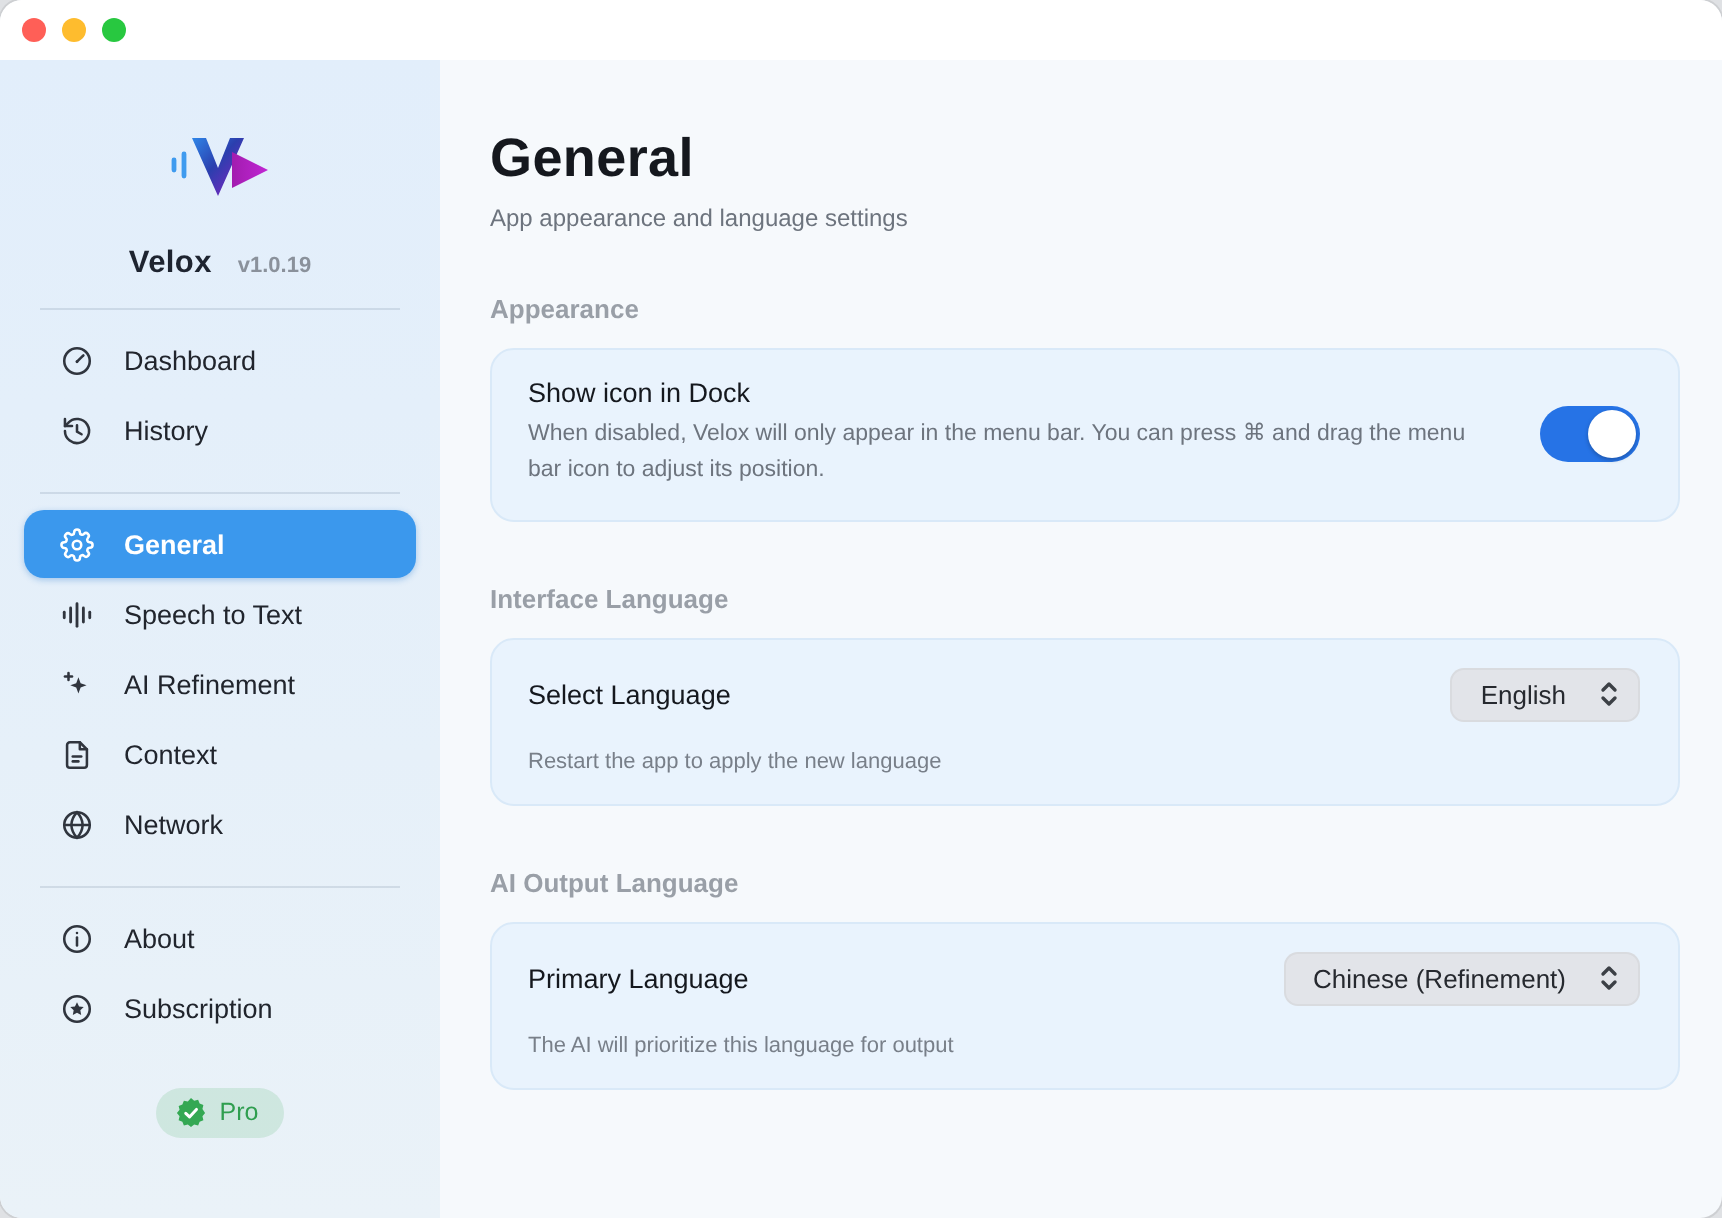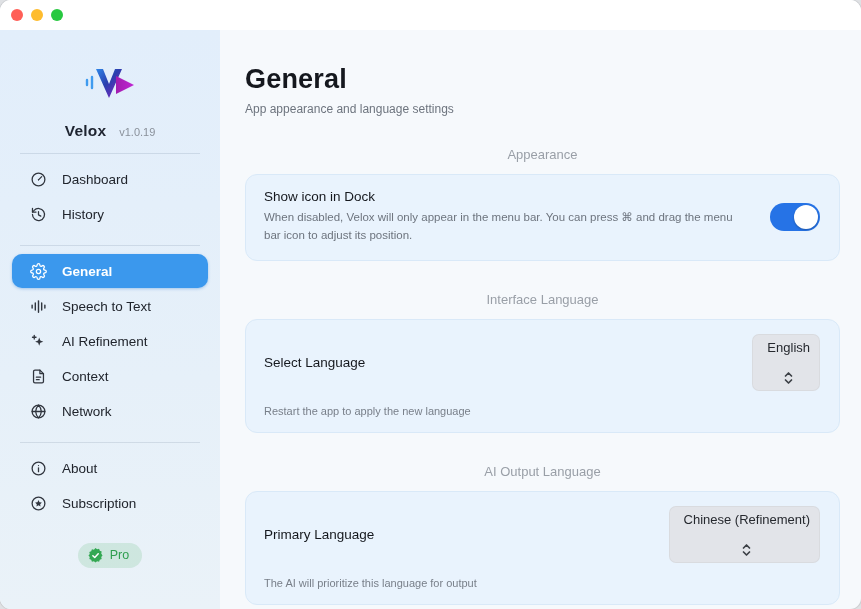--- a/index.html
+++ b/index.html
@@ -35,21 +35,21 @@
     width: 220px; flex: 0 0 220px;
     background: linear-gradient(180deg, #e2eefb 0%, #e6f0f9 60%, #eaf2f8 100%);
     display: flex; flex-direction: column;
     padding-top: 30px;
     overflow: hidden;
   }
   .logo-block { text-align: center; }
   .logo-mark { display: inline-block; }
   .app-name-row { margin-top: 12px; font-size: 15.5px; color: #1e2430; }
   .app-name { font-weight: 700; letter-spacing: .2px; }
-  .app-version { font-size: 11px; color: #8a919b; font-weight: 400; margin-left: 13px; }
+  .app-version { font-size: 11px; color: #8a919b; font-weight: 700; margin-left: 13px; }
   .side-divider {
     height: 1px; background: rgba(90,110,135,.17);
     margin: 13px 20px 8px 20px; flex: 0 0 1px;
   }
   .nav { padding: 0 12px; }
   .nav-item {
     height: 34px; margin-bottom: 1px;
     display: flex; align-items: center; gap: 15px;
     padding: 0 17px;
     border-radius: 10px;
@@ -73,21 +73,21 @@
   }
   .pro-badge svg { display: block; }
   
   .main {
     flex: 1; padding: 34px 21px 0 25px;
     overflow: hidden;
   }
   .page-title { font-size: 27px; font-weight: 700; color: #15181e; letter-spacing: .2px; }
   .page-subtitle { margin-top: 7px; font-size: 12px; color: #6d747e; }
   .section-heading {
-    margin-top: 31px; font-size: 13px; font-weight: 400; color: #999fa7; text-align: center;
+    margin-top: 31px; font-size: 13px; font-weight: 700; color: #999fa7;
   }
   .card {
     margin-top: 12px;
     background: #e9f3fd;
     border: 1px solid #d9e9f8;
     border-radius: 12px;
     padding: 14px 19px 15px 18px;
   }
   .row-split { display: flex; align-items: center; justify-content: space-between; gap: 18px; }
   .setting-title { font-size: 13.5px; color: #15181e; }
@@ -109,21 +109,21 @@
     box-shadow: 0 1px 2px rgba(0,0,0,.25);
   }
   
   .select {
     display: inline-flex; align-items: center; gap: 16px;
     background: #e2e4e9;
     border: 1px solid rgba(0,0,0,.04);
     border-radius: 7px;
     padding: 5px 9px 5px 14px;
     font-size: 13px; color: #26292f;
-    cursor: pointer; white-space: nowrap; flex-direction: column;
+    cursor: pointer; white-space: nowrap;
   }
   .select svg { display: block; }
 </style>
 </head>
 <body>
 
 <div class="window">
 
   <div class="titlebar">
     <div class="traffic">

